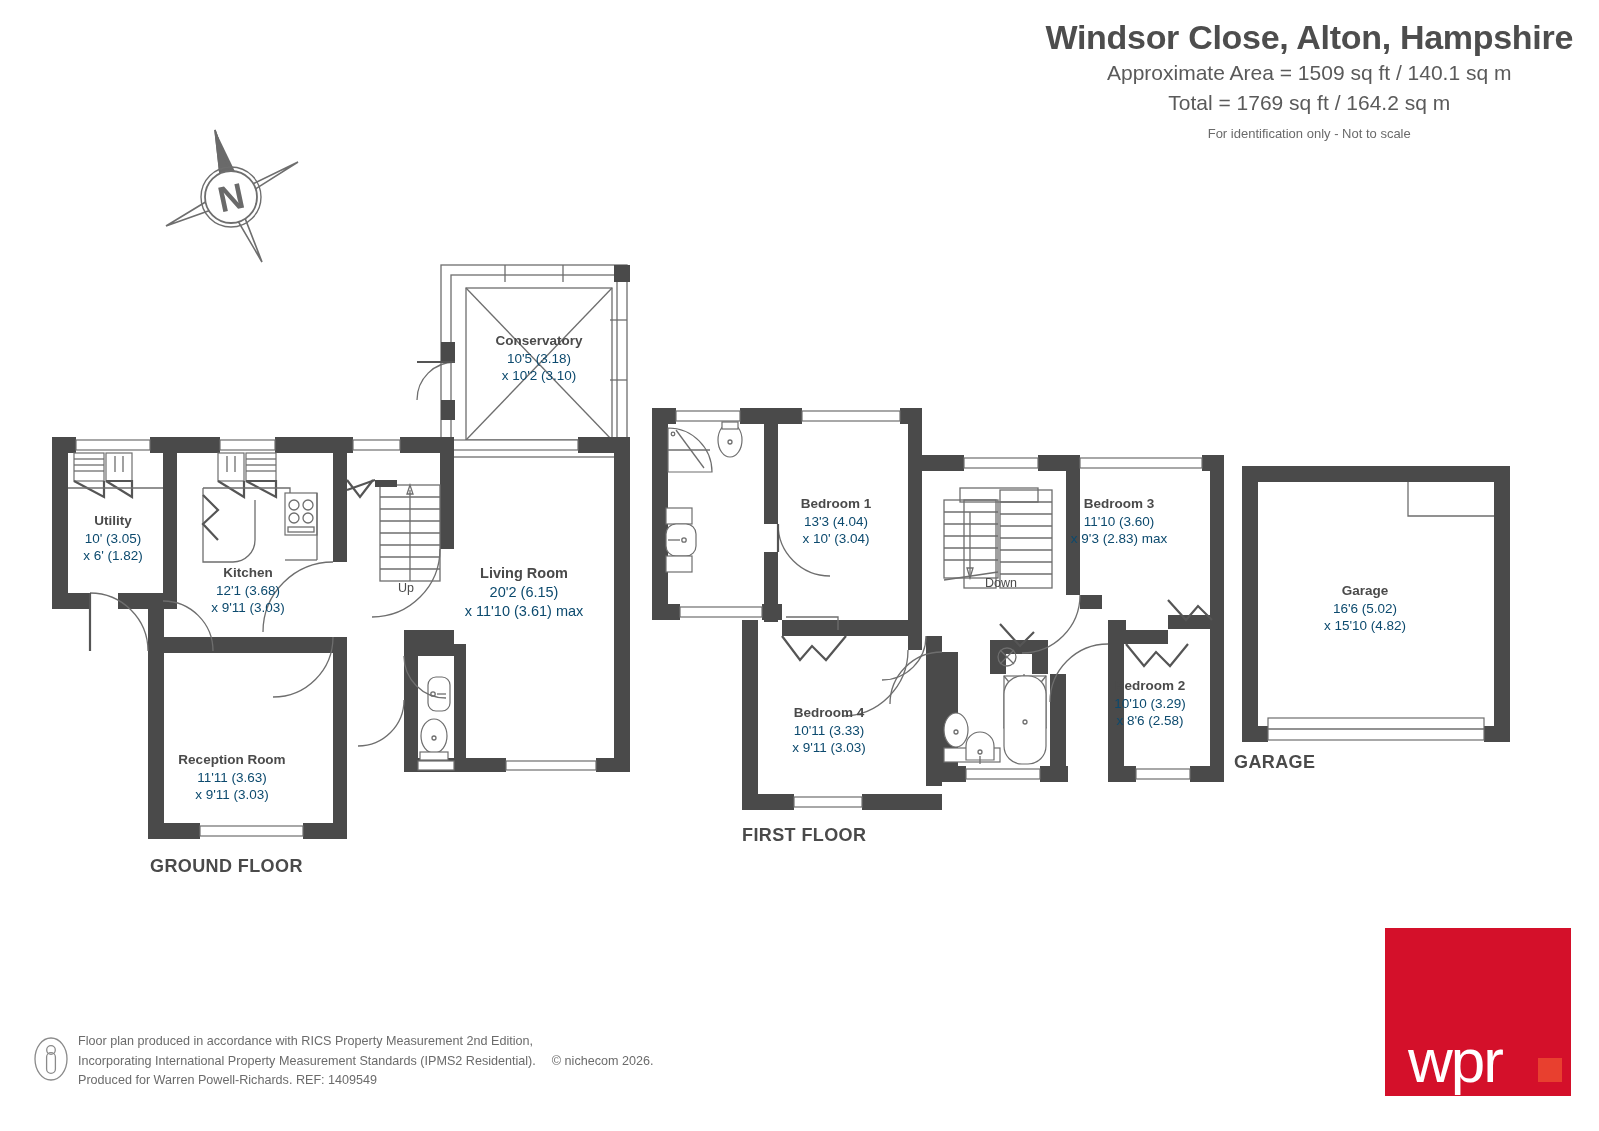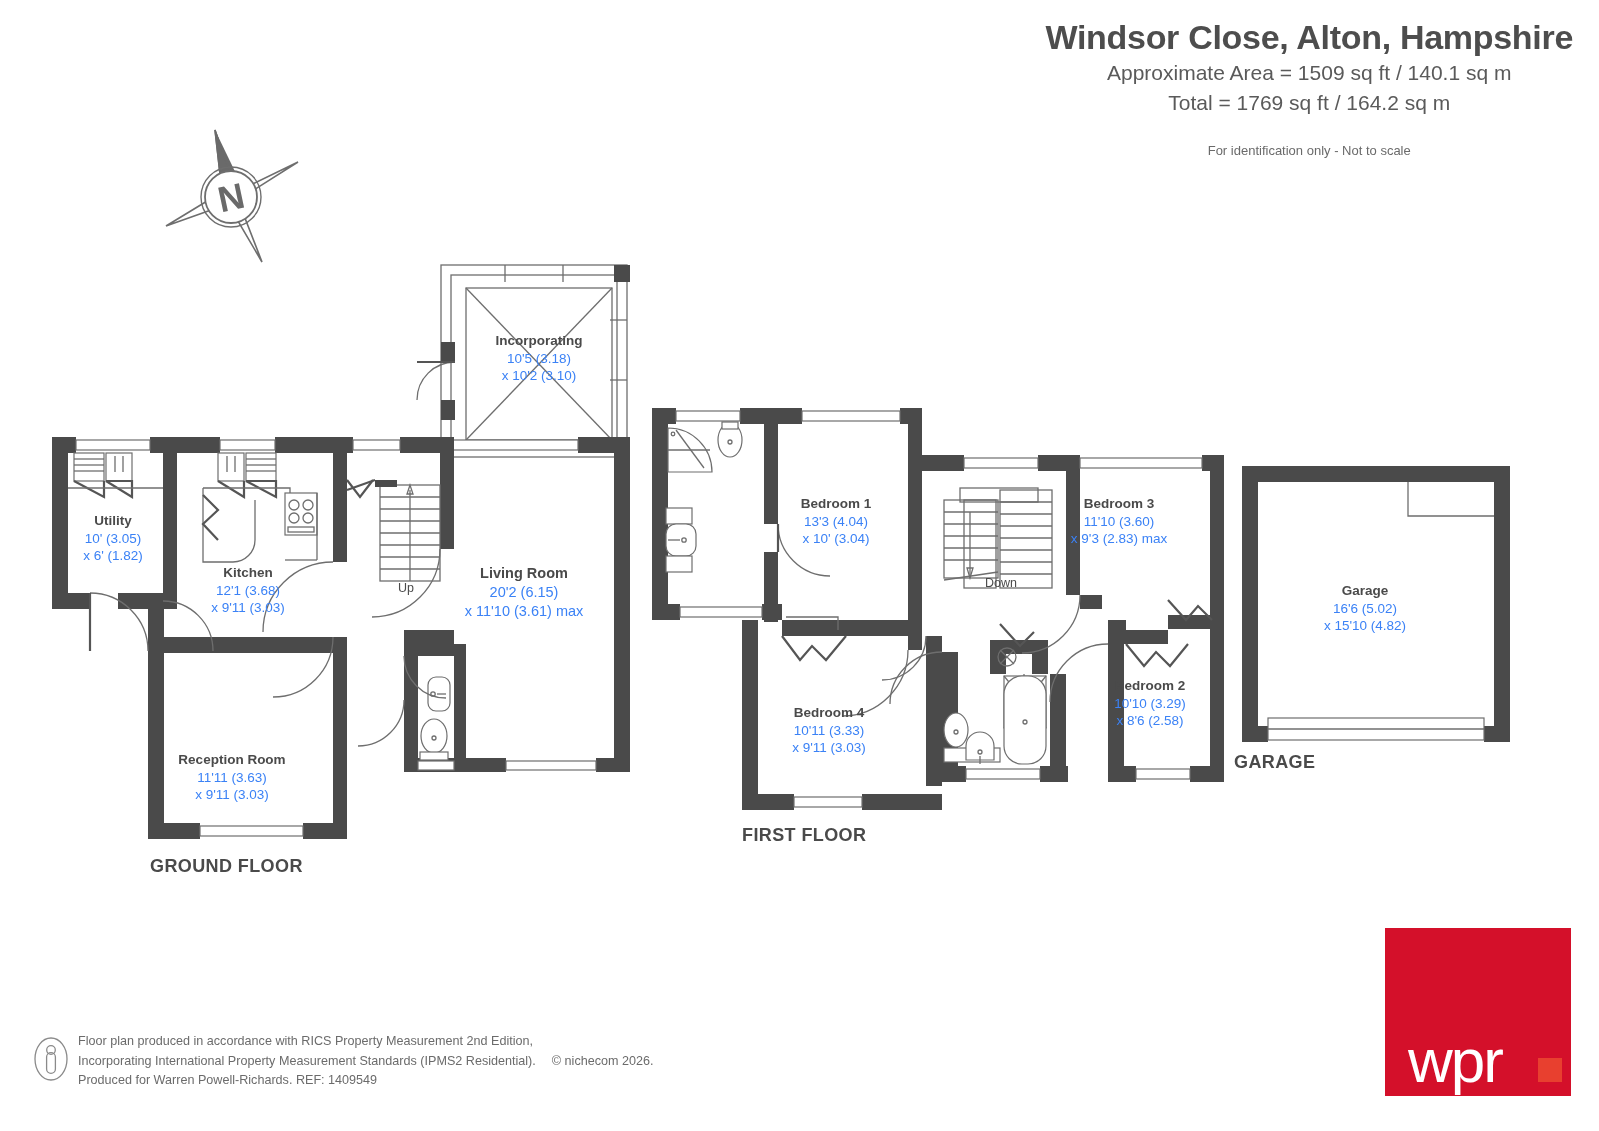--- a/index.html
+++ b/index.html
@@ -3,33 +3,33 @@
 <meta charset="utf-8">
 <style>
   html,body{margin:0;padding:0;background:#ffffff;}
   body{width:1599px;height:1131px;position:relative;overflow:hidden;
        font-family:"Liberation Sans","DejaVu Sans",sans-serif;color:#4a4a4a;}
 
   
   #header{position:absolute;right:26px;top:18px;text-align:center;}
   #title{font-size:34px;font-weight:bold;color:#4d4d4d;letter-spacing:-0.3px;line-height:1.15;}
   .area-line{font-size:21px;color:#5a5a5a;line-height:1.32;margin-top:2px;}
-  #disclaimer{font-size:13px;color:#6a6a6a;margin-top:26px;}
+  #disclaimer{font-size:13px;color:#6a6a6a;margin-top:9px;}
 
   
   #compass{position:absolute;left:158px;top:122px;width:146px;height:148px;}
 
   
   #plan{position:absolute;left:0;top:0;width:1599px;height:1131px;}
 
   
   .room{position:absolute;text-align:center;line-height:1.30;
         transform:translate(-50%,-50%);white-space:nowrap;}
   .room .rname{font-size:13.5px;font-weight:bold;color:#4a4a4a;}
-  .room .rdim{font-size:13.5px;color:#3b82f6;}
+  .room .rdim{font-size:13.5px;color:#0c4a6e;}
   .room.big .rname{font-size:14.5px;}
   .room.big .rdim{font-size:14.5px;}
 
   .floorlabel{position:absolute;font-size:18px;font-weight:bold;color:#4a4a4a;letter-spacing:0.4px;}
   .stairtag{position:absolute;font-size:12.5px;color:#4a4a4a;transform:translate(-50%,-50%);}
 
   
   #footer{position:absolute;left:78px;top:1032px;font-size:12.6px;color:#6b6b6b;line-height:1.55;}
   #footicon{position:absolute;left:34px;top:1036px;width:34px;height:46px;}
   #copy{margin-left:16px;}
@@ -368,21 +368,21 @@
     <rect class="w" x="1242" y="726" width="26" height="16"></rect>
     <rect class="w" x="1484" y="726" width="26" height="16"></rect>
     <rect class="win" x="1268" y="718" width="216" height="22"></rect>
     <line class="t" x1="1268" y1="729" x2="1484" y2="729"></line>
 
     <path class="t" d="M 1408 482 L 1408 516 L 1494 516"></path>
   </g>
 </svg>
 
 <div class="room" style="left:539px;top:358px;">
-  <div class="rname">Incorporating</div>
+  <div class="rname">Conservatory</div>
   <div class="rdim">10'5 (3.18)</div>
   <div class="rdim">x 10'2 (3.10)</div>
 </div>
 
 <div class="room" style="left:113px;top:538px;">
   <div class="rname">Utility</div>
   <div class="rdim">10' (3.05)</div>
   <div class="rdim">x 6' (1.82)</div>
 </div>
 

